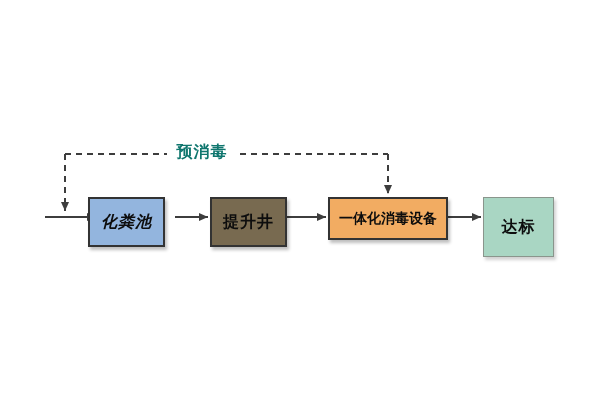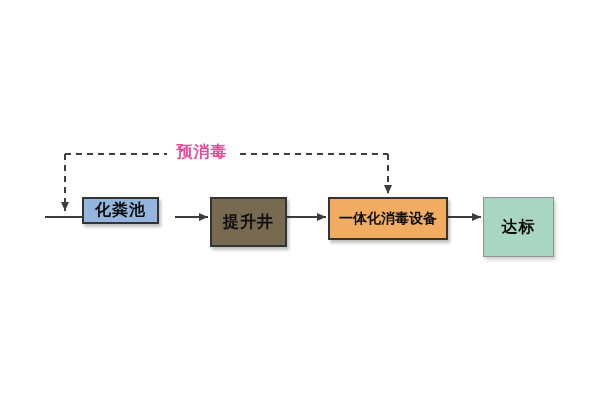--- a/index.html
+++ b/index.html
@@ -30,31 +30,31 @@
     display:flex;
     align-items:center;
     justify-content:center;
     font-weight:bold;
     font-size:16px;
     color:#0d0d0d;
     letter-spacing:1px;
     box-shadow:2px 3px 3px rgba(0,0,0,0.25);
     white-space:nowrap;
   }
-  .node-septic{left:82px;top:197px;width:77px;height:27px;}
+  .node-septic{left:88px;top:197px;width:77px;height:50px;font-style:italic;}
   .node-lift{left:210px;top:197px;width:77px;height:50px;}
   .node-disinfect{left:328px;top:197px;width:120px;height:43px;font-size:14px;letter-spacing:0;}
   .node-standard{left:483px;top:197px;width:71px;height:60px;border-width:1.5px;box-shadow:2px 3px 3px rgba(0,0,0,0.18);}
   .edge-label{
     position:absolute;
     left:167px;top:142px;width:70px;
     text-align:center;
     font-weight:bold;
     font-size:16px;
-    color:#ec4899;
+    color:#0f766e;
     letter-spacing:1px;
     background:#ffffff;
   }
 </style>
 </head>
 <body>
 
 <div class="canvas">
 
   <svg class="connectors" width="600" height="400">

